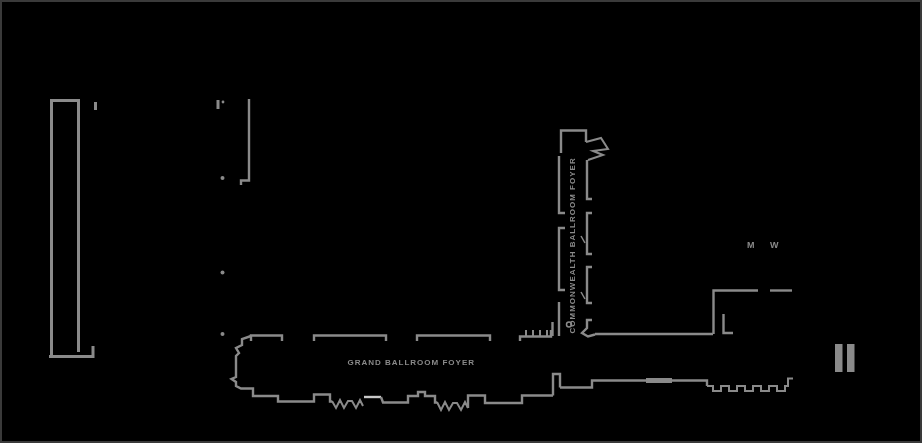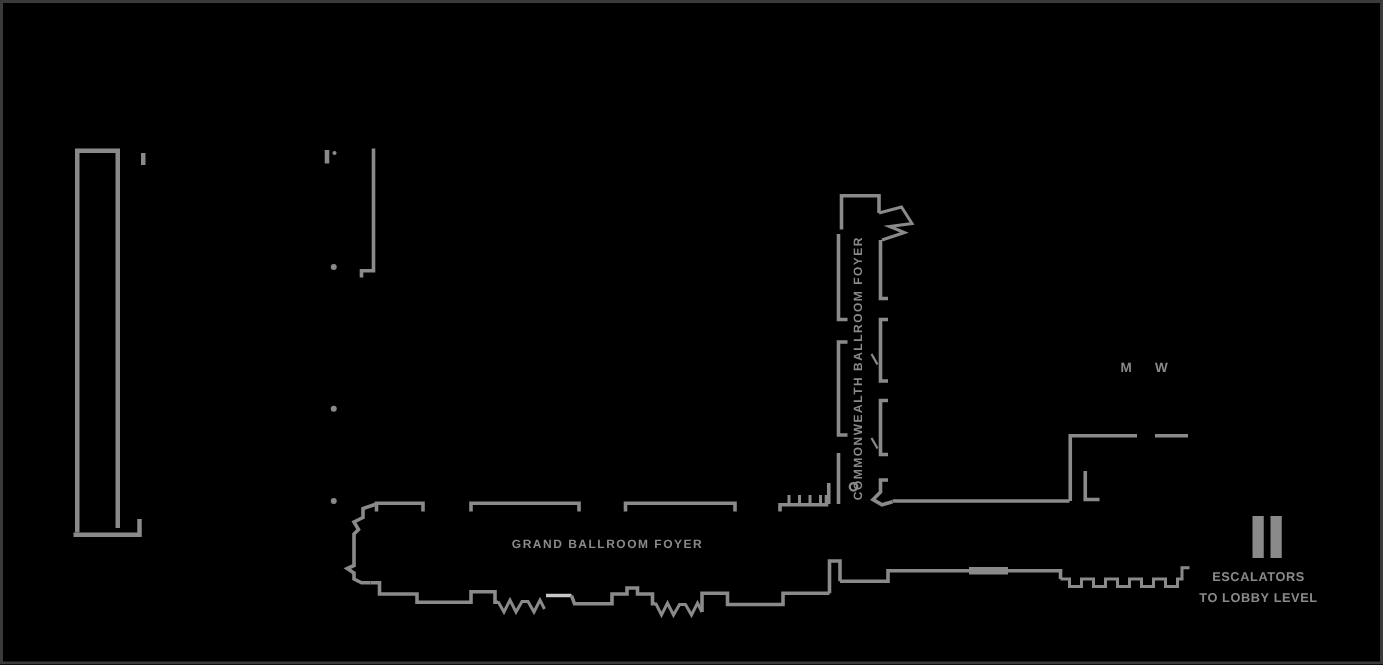--- a/index.html
+++ b/index.html
@@ -31,21 +31,21 @@
     font-size: 8px;
     letter-spacing: 1px;
     white-space: nowrap;
     -webkit-user-select: none;
     user-select: none;
   }
   #lbl-grand {
     left: 333px;
     top: 356px;
     width: 140px;
-    text-align: center;
+    text-align: right;
   }
   #lbl-commonwealth {
     left: 484px;
     top: 241px;
     width: 172px;
     text-align: center;
     transform: rotate(-90deg);
     transform-origin: center;
   }
   #lbl-m { left: 745px; top: 238px; font-size: 9px; letter-spacing: 0; }
@@ -136,18 +136,14 @@
   </svg>
 
   <div class="label" id="lbl-grand">GRAND BALLROOM FOYER</div>
 
   <div class="label" id="lbl-commonwealth">COMMONWEALTH BALLROOM FOYER</div>
 
   <div class="label" id="lbl-m">M</div>
 
   <div class="label" id="lbl-w">W</div>
 
-  <div class="label" id="lbl-escalators">
-    <div>ESCALATORS</div>
-    <div>TO LOBBY LEVEL</div>
-  </div>
 
 </div>
 
 </body></html>

